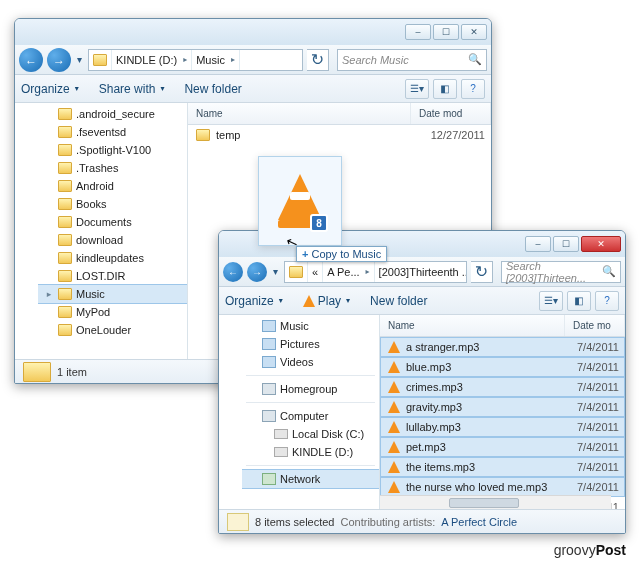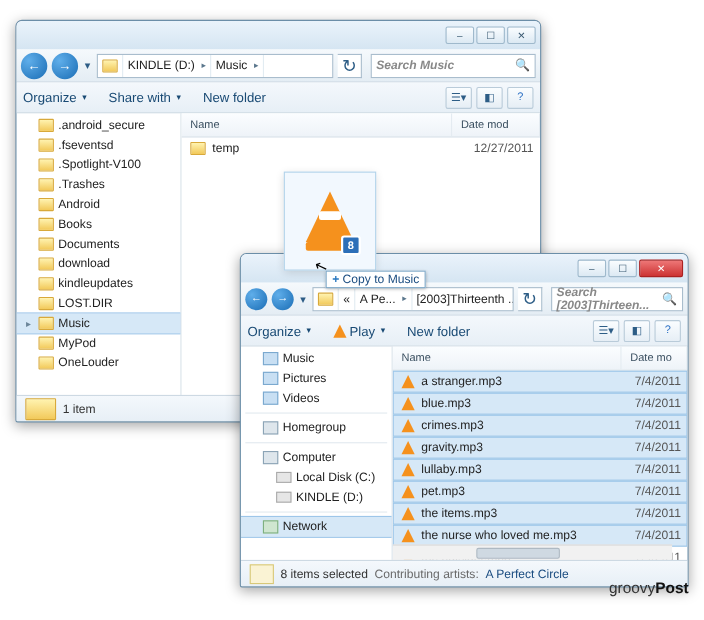--- a/index.html
+++ b/index.html
@@ -11,31 +11,31 @@
   .winbtn { width:26px; height:16px; margin-left:2px; border:1px solid #9fb9cc; border-radius:2px; background:linear-gradient(#fafdff,#dce9f3); display:flex; align-items:center; justify-content:center; font-size:9px; color:#3a5a72; cursor:default;}
   .winbtn.close { background:linear-gradient(#e77,#c33); color:#fff; border-color:#a22; width:40px;}
   .navbar { height:30px; background:linear-gradient(#f5f9fc,#e4edf4); border-bottom:1px solid #c4d2de; display:flex; align-items:center; padding:0 4px; gap:4px;}
   .navarrow { width:24px; height:24px; border-radius:50%; background:radial-gradient(circle at 30% 30%,#5faeea,#1a6db5); display:flex; align-items:center; justify-content:center; color:#fff; font-size:12px;}
   .navarrow.small{width:20px;height:20px;font-size:10px;}
   .chev { color:#2d5d86; font-size:10px; padding:0 2px;}
   .addrbar { flex:1; height:22px; border:1px solid #a9bdcd; background:#fff; display:flex; align-items:center; font-size:11px; color:#222; overflow:hidden;}
   .addrbar .crumb { padding:0 4px; border-right:1px solid #e2ecf2; height:100%; display:flex; align-items:center; gap:3px;white-space:nowrap;}
   .addrbar .crumb.arrow::after{content:"▸"; margin-left:3px; color:#5a768c; font-size:8px;}
   .refreshbox { width:22px; height:22px; border:1px solid #a9bdcd; border-left:none; display:flex; align-items:center; justify-content:center; color:#2d5d86; background:#fff;}
-  .searchbox { width:150px; height:22px; border:1px solid #a9bdcd; background:#fff; display:flex; align-items:center; padding:0 4px; margin-left:4px; font-size:11px; color:#888; font-style:italic;font-weight:bold;}
+  .searchbox { width:150px; height:22px; border:1px solid #a9bdcd; background:#fff; display:flex; align-items:center; padding:0 4px; margin-left:4px; font-size:11px; color:#888; font-style:italic;}
   .searchbox .mag { margin-left:auto; color:#3a6ea6; font-style:normal;}
   .toolbar { height:28px; background:linear-gradient(#f4f8fc,#e7eff6); border-bottom:1px solid #cdd9e3; display:flex; align-items:center; padding:0 6px; gap:20px; font-size:12px; color:#194a74;}
   .toolbar .titem{display:flex;align-items:center;gap:3px;}
   .toolbar .dd::after{content:"▾"; font-size:8px; margin-left:2px;}
   .vlc-mini{width:12px;height:12px;display:inline-block;position:relative;}
   .vlc-mini::before{content:"";display:block;width:0;height:0;border-left:6px solid transparent;border-right:6px solid transparent;border-bottom:12px solid #f5911d;}
   .tool-end{margin-left:auto;display:flex;gap:4px;}
   .iconbtn{width:24px;height:20px;border:1px solid #b9cbd9;background:linear-gradient(#fafdff,#e6eef5);border-radius:2px;display:flex;align-items:center;justify-content:center;font-size:10px;color:#2d5d86;}
   .body { display:flex; position:absolute; top:84px; bottom:24px; left:0; right:0;}
-  .tree { width:150px; border-right:1px solid #d9e3ea; overflow:hidden; padding:2px 0; font-size:11px; color:#222;}
+  .tree { width:150px; border-right:1px solid #d9e3ea; overflow:hidden; padding:2px 0; font-size:11px; color:#222;margin-left:23px;}
   .tree .node{display:flex; align-items:center; height:18px; padding-left:6px; gap:4px;white-space:nowrap;}
   .tree .node .tw{width:10px;color:#6c869a;font-size:9px;text-align:center;}
   .tree .node.sel{background:#d6e8f7;outline:1px solid #9dc6e9;}
   .fld{width:14px;height:12px;background:linear-gradient(#fff3b0,#f2c95a);border:1px solid #d8a93a;border-radius:1px;display:inline-block;}
   .driveico{width:14px;height:10px;background:#e6e6e6;border:1px solid #aaa;display:inline-block;position:relative;}
   .libico{width:14px;height:12px;background:#c8dff3;border:1px solid #7ba9cf;display:inline-block;}
   .compico{width:14px;height:12px;background:#dee6ec;border:1px solid #8ca4b6;display:inline-block;}
   .netico{width:14px;height:12px;background:#cfe6d0;border:1px solid #7db080;display:inline-block;}
   .content{flex:1; position:relative; overflow:hidden;}
   .listhead{height:22px;background:linear-gradient(#fbfdff,#eef3f8);border-bottom:1px solid #d4dee7;display:flex;font-size:10px;color:#3a4f60;}
@@ -48,21 +48,21 @@
   .status .lbl{color:#6a6a6a;}
   .status .val{color:#1a4c80;}
   .dragicon{position:absolute;left:258px;top:156px;width:84px;height:90px;background:#f2f8fe;border:1px solid #b3d3ea;display:flex;flex-direction:column;align-items:center;justify-content:center;z-index:5;box-shadow:0 2px 8px rgba(0,0,0,.15);}
   .cone{position:relative;width:48px;height:54px;}
   .cone::before{content:"";position:absolute;left:50%;top:0;transform:translateX(-50%);width:0;height:0;border-left:22px solid transparent;border-right:22px solid transparent;border-bottom:46px solid #f5911d;}
   .cone::after{content:"";position:absolute;left:50%;top:18px;transform:translateX(-50%);width:20px;height:8px;background:#fff;border-radius:2px;}
   .conebase{position:absolute;bottom:0;left:2px;width:44px;height:8px;background:#f5911d;border-radius:2px;}
   .badge{position:absolute;right:-4px;bottom:-4px;width:18px;height:18px;background:#2d6fb8;color:#fff;border:2px solid #fff;border-radius:3px;font-size:10px;display:flex;align-items:center;justify-content:center;font-weight:bold;}
   .cursor-copy{position:absolute;left:296px;top:246px;z-index:6;font-size:11px;background:#fff;border:1px solid #7ea8c8;padding:1px 5px;color:#1a4c80;display:flex;align-items:center;gap:3px;box-shadow:0 1px 3px rgba(0,0,0,.3);}
   .cursor-arrow{position:absolute;left:286px;top:234px;z-index:7;font-size:14px;color:#000;transform:rotate(-20deg);}
-  .watermark{position:absolute;right:14px;bottom:22px;font-size:14px;color:#171717;font-family:"Segoe UI",sans-serif;z-index:20;}
+  .watermark{position:absolute;right:14px;bottom:6px;font-size:14px;color:#171717;font-family:"Segoe UI",sans-serif;z-index:20;}
   .watermark b{color:#111;}
   .scrollbar-h{position:absolute;bottom:0;left:0;right:14px;height:14px;background:#f1f1f1;border-top:1px solid #d8d8d8;}
   .scrollbar-h .thumb-h{position:absolute;left:30%;top:2px;height:10px;width:30%;background:#cfd9e2;border:1px solid #aeb9c3;border-radius:2px;}
   .sep{height:1px;background:#e2e9ef;margin:4px 4px;}
   .vlc-file{width:12px;height:12px;position:relative;display:inline-block;}
   .vlc-file::before{content:"";display:block;width:0;height:0;border-left:6px solid transparent;border-right:6px solid transparent;border-bottom:12px solid #f5911d;}
 </style>
 </head>
 <body>
 

